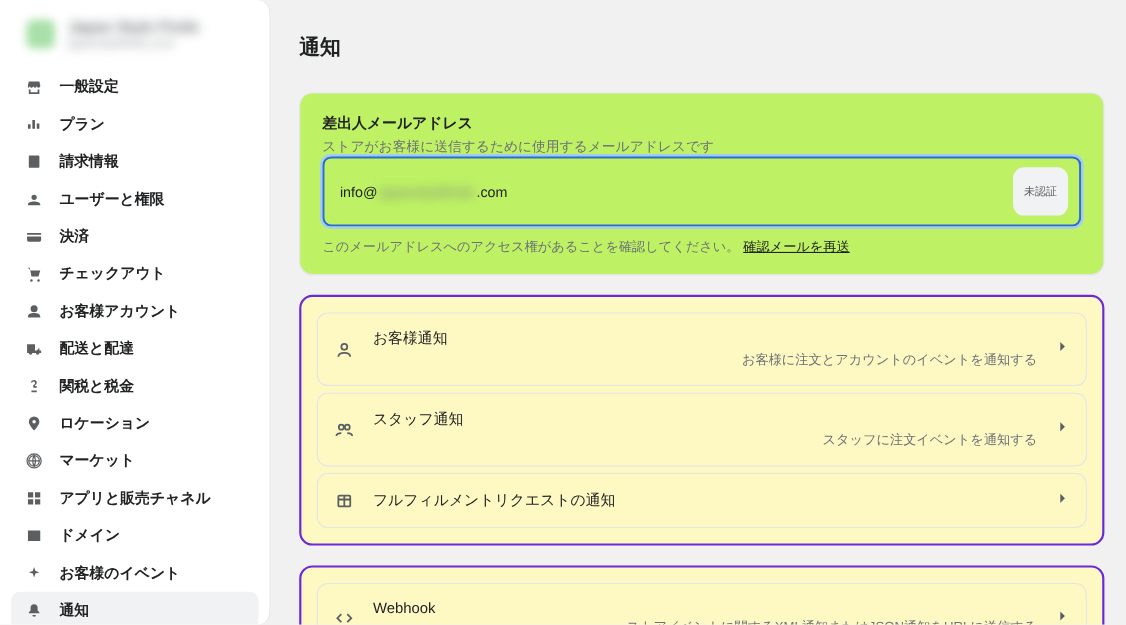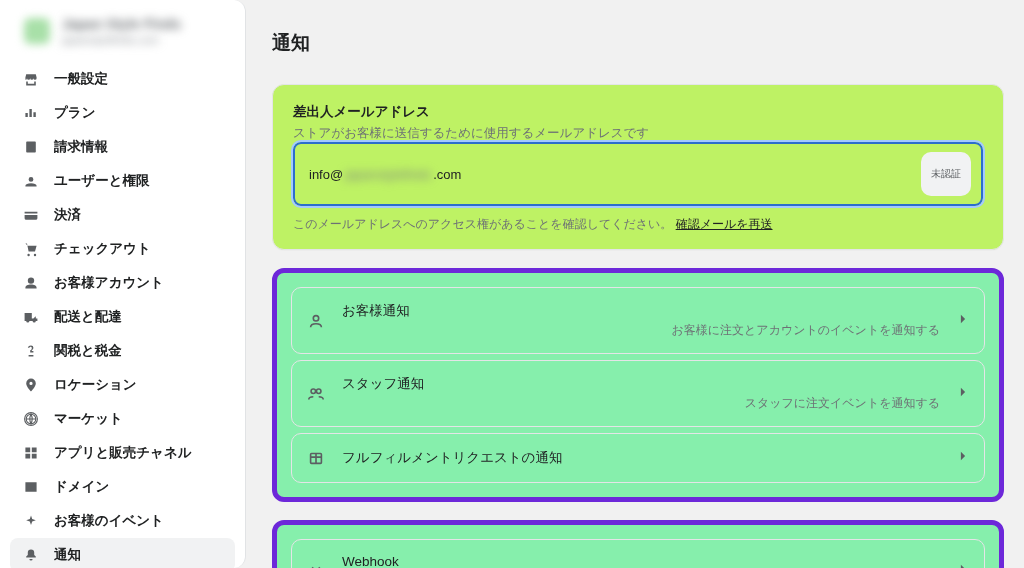--- a/index.html
+++ b/index.html
@@ -130,22 +130,22 @@
   font-size: 12px;
   color: #6d7175;
   margin-top: 10px;
 }
 .hint a {
   color: #202223;
   text-decoration: underline;
 }
 
 .list-card {
-  background: #86efac;
-  border: 5px solid #6d28d9;
+  background: #fef9c3;
+  border: 2px solid #6d28d9;
   border-radius: 12px;
   padding: 8px 10px;
   margin-bottom: 18px;
 }
 .list-item {
   display: flex;
   align-items: center;
   gap: 16px;
   padding: 14px 14px;
   border: 1px solid #e4e5e7;

